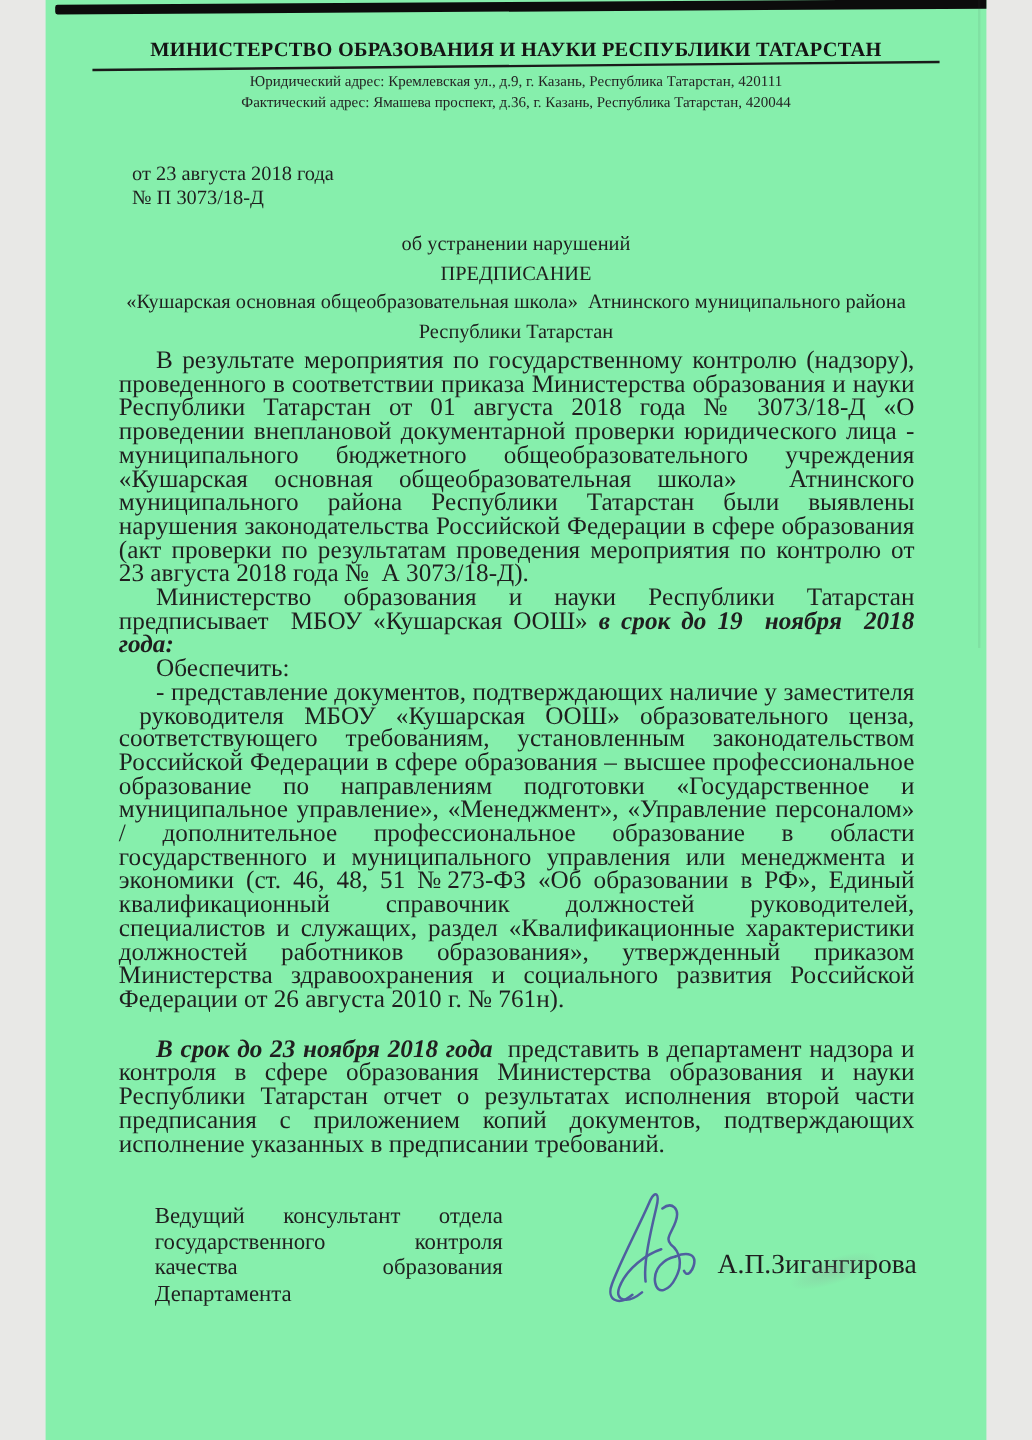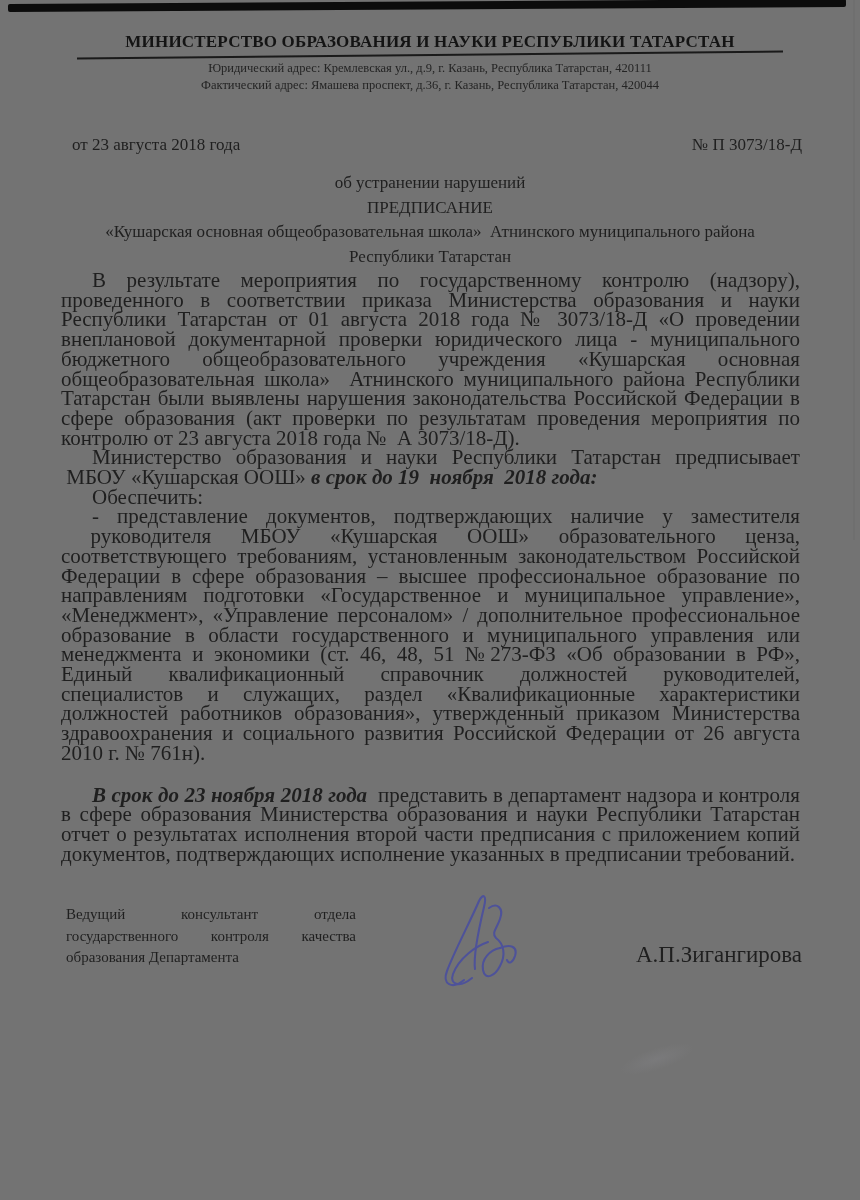--- a/index.html
+++ b/index.html
@@ -1,21 +1,21 @@
 <!DOCTYPE html>
 <html lang="ru"><head>
 <meta charset="utf-8">
 <style>
   html, body { margin: 0; padding: 0; background: #e8e8e6; }
   .page {
     position: relative;
-    width: 860px;
+    width: 784px;
     height: 1200px;
     margin: 0 auto;
-    background: #737373;
+    background: #86efac;
     color: #1f1f1f;
     font-family: "Liberation Serif", "DejaVu Serif", serif;
     overflow: hidden;
   }
 
   
   .scan-band-top {
     position: absolute;
     left: 8px; top: 4px;
     width: 838px; height: 8px;
@@ -56,20 +56,21 @@
   }
   .addr-line { font-size: 12.5px; line-height: 16.5px; color: #242424; }
 
   
   .meta-row {
     display: flex;
     justify-content: space-between;
     margin: 42px 58px 0 72px;
     font-size: 17px;
     line-height: 20px;
+    flex-direction: column;
   }
 
   
   .title-block {
     margin-top: 16px;
     text-align: center;
     font-size: 17px;
     line-height: 24.5px;
   }
 
@@ -90,23 +91,24 @@
   }
 
   
   .sig-row {
     display: flex;
     align-items: flex-start;
     margin: 40px 58px 0 66px;
   }
   .sig-position {
     width: 290px;
-    font-size: 15px;
+    font-size: 19px;
     line-height: 21.5px;
     text-align: justify;
+    margin-left: 25px;
   }
   .sig-scrawl { margin-left: 78px; margin-top: -16px; }
   .sig-name {
     margin-left: auto;
     margin-top: 38px;
     font-size: 23px;
     white-space: nowrap;
   }
 </style>
 </head>

